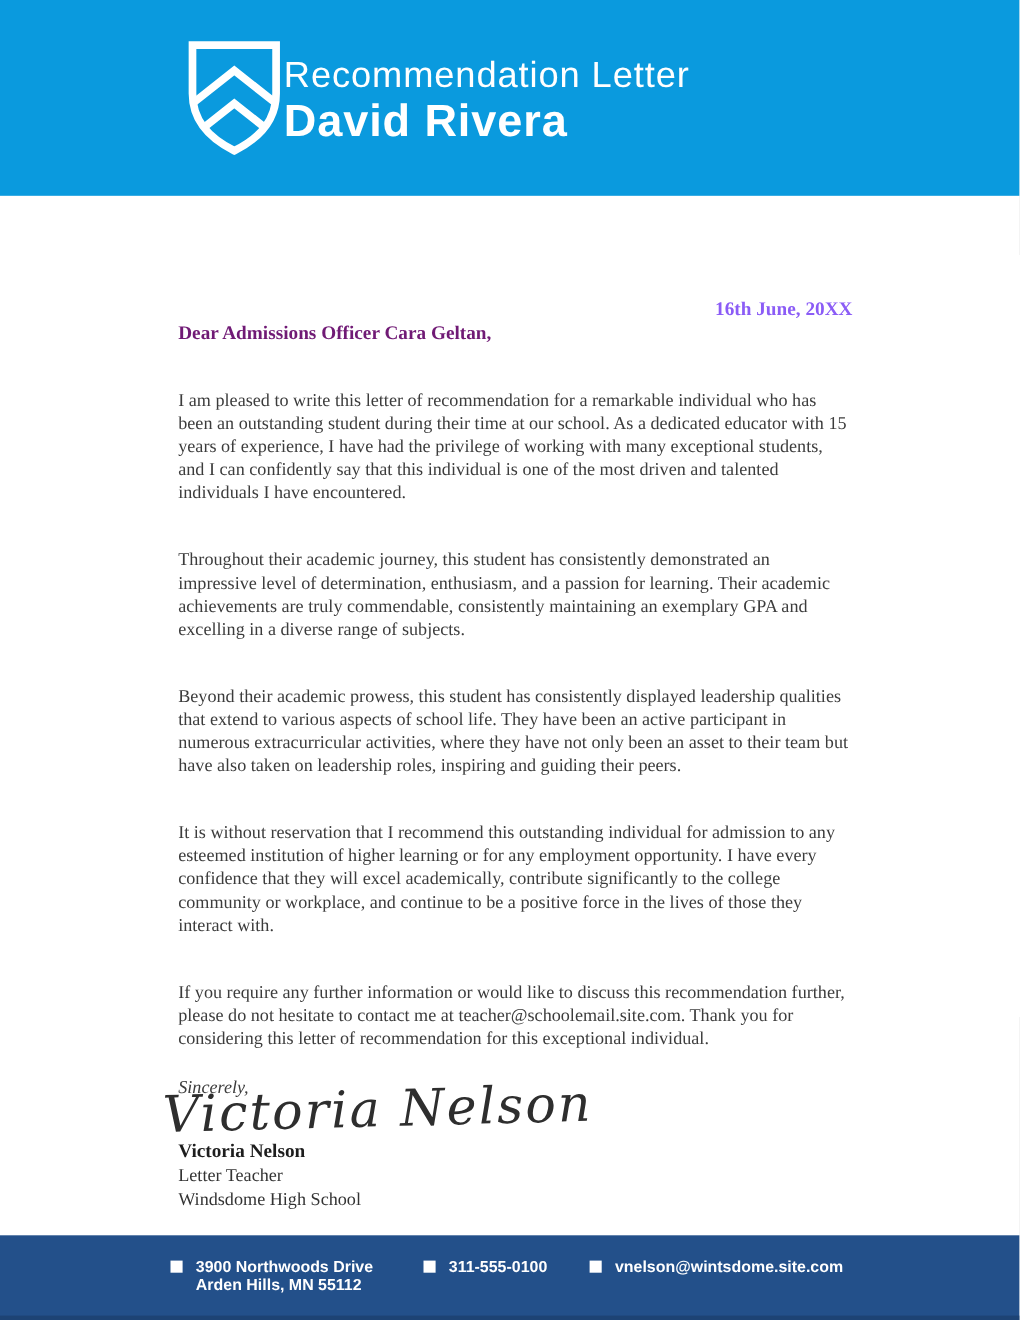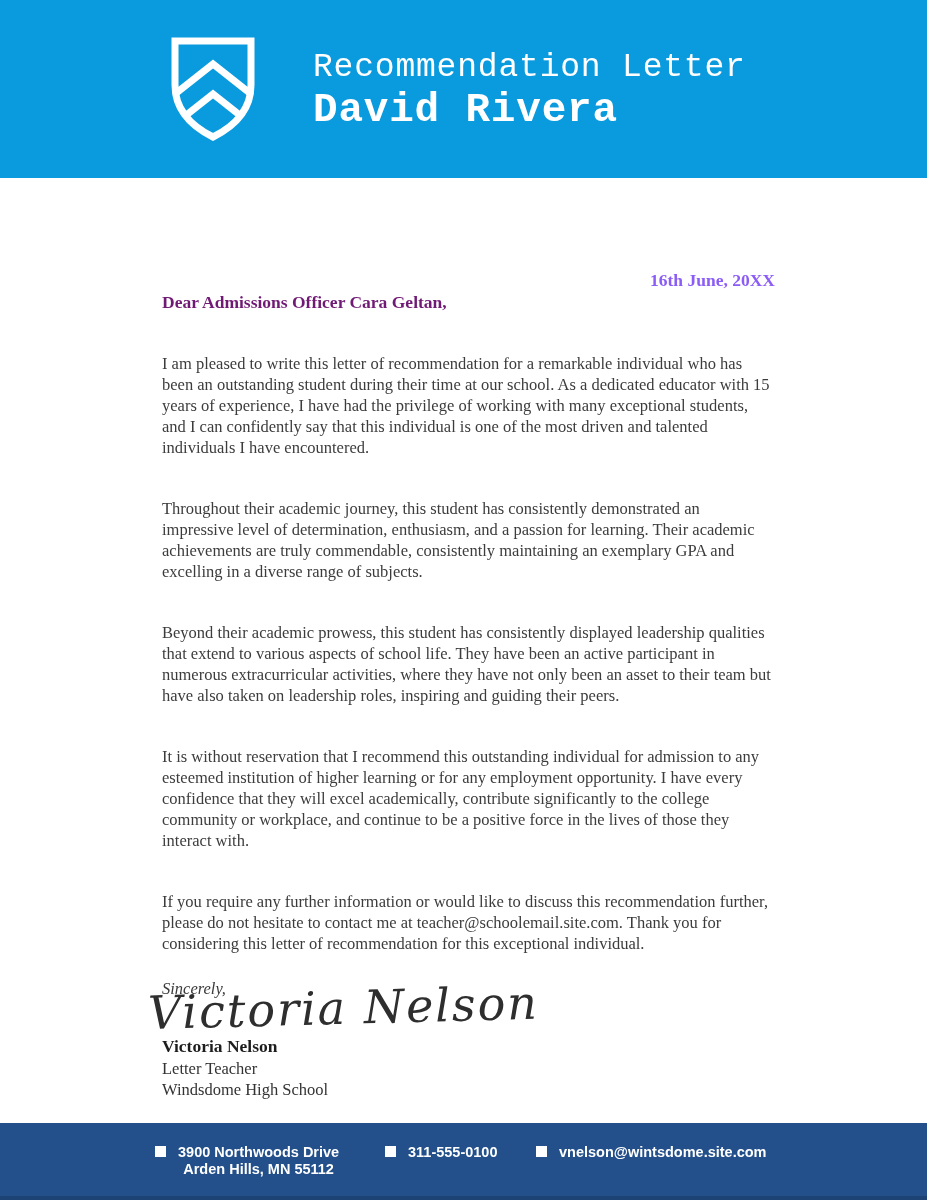--- a/index.html
+++ b/index.html
@@ -26,23 +26,22 @@
     align-items: center;
     padding-left: 168px;
   }
   .logo {
     width: 90px;
     height: 106px;
     flex: 0 0 auto;
   }
   .logo svg { display: block; width: 100%; height: 100%; }
   .header-text {
-    margin-left: 55px;
     color: #ffffff;
-    font-family: Liberation Mono, monospace;
+    font-family: Liberation Sans, sans-serif;
   }
   .header-title {
     font-size: 33px;
     font-weight: 300;
     letter-spacing: 0.8px;
     line-height: 42px;
   }
   .header-subtitle {
     font-size: 41px;
     font-weight: 700;
@@ -104,21 +103,20 @@
     height: 77px;
     background: #23508a;
     display: flex;
     align-items: flex-start;
     padding: 21px 0 0 155px;
     color: #ffffff;
     font-family: "Liberation Sans", sans-serif;
     font-size: 14.5px;
     font-weight: 700;
     line-height: 16.5px;
-    text-align: center;
   }
   .footer::after {
     content: "";
     position: absolute;
     left: 0; bottom: 0;
     width: 100%;
     height: 4px;
     background: #1d4374;
   }
   .footer-item { display: flex; }

